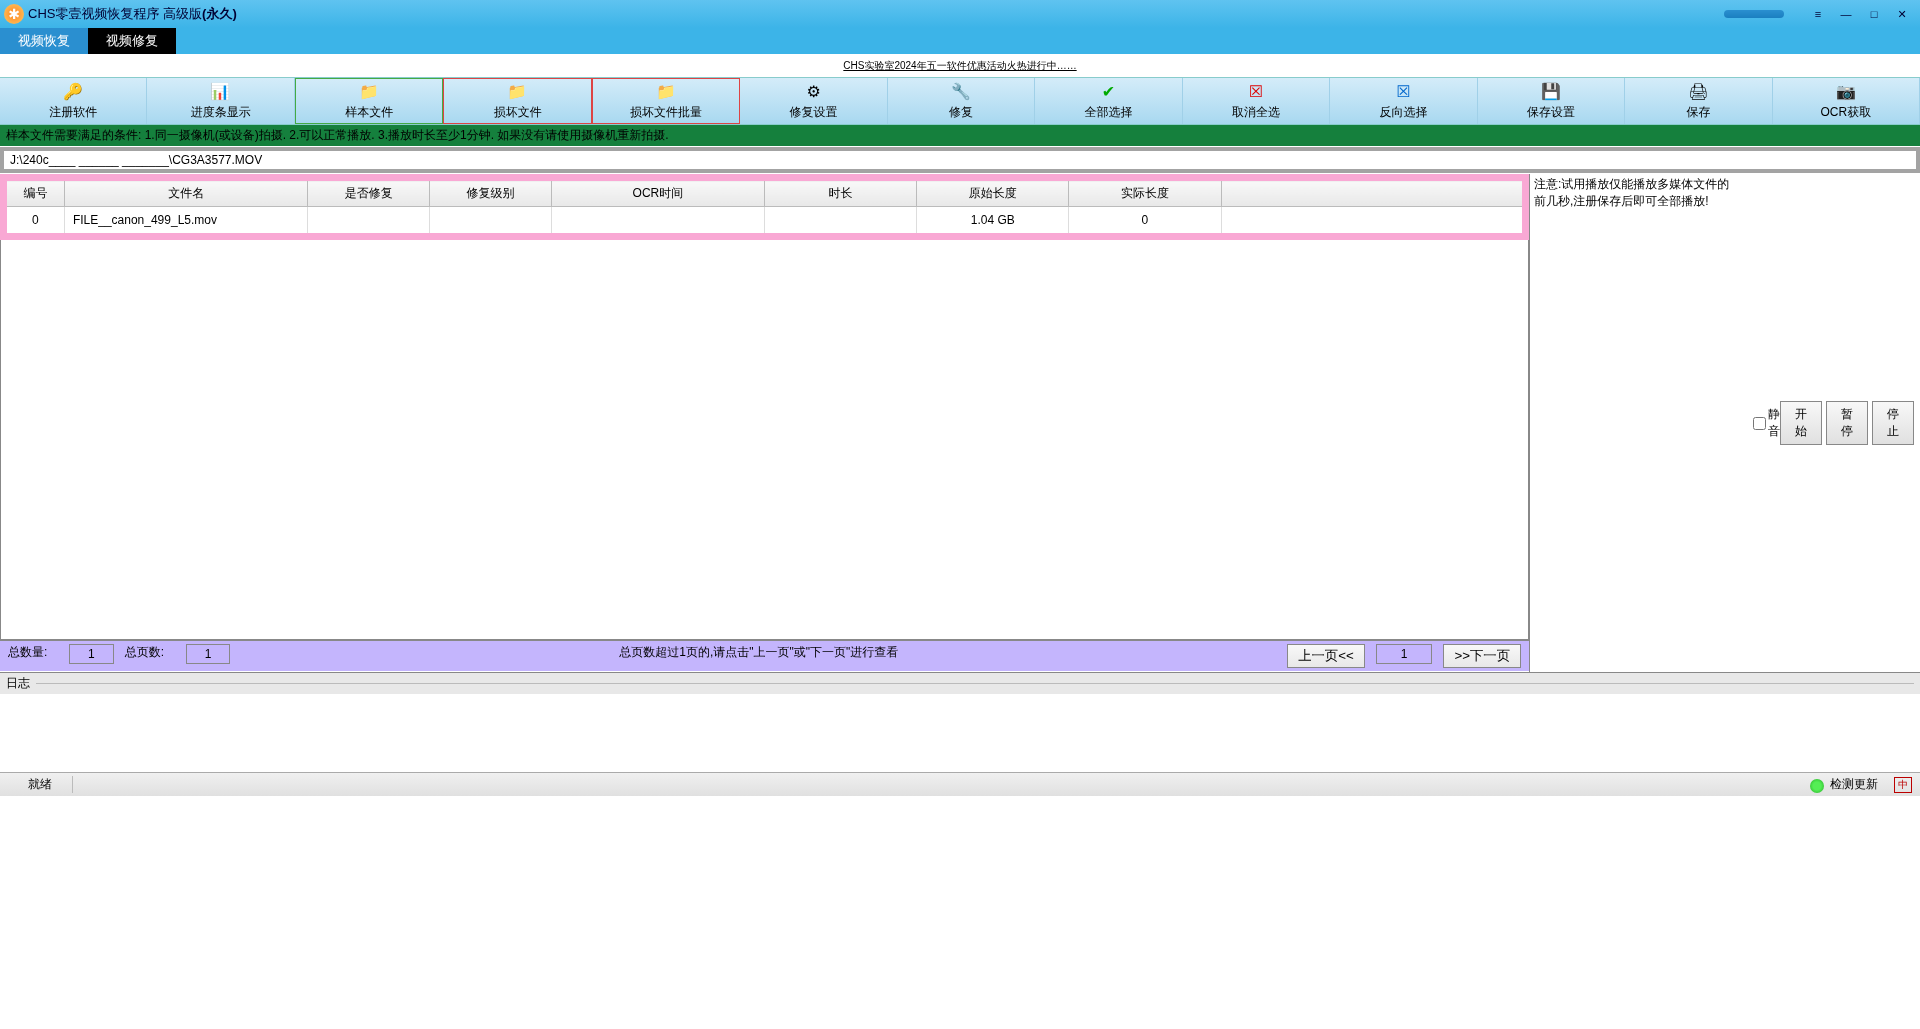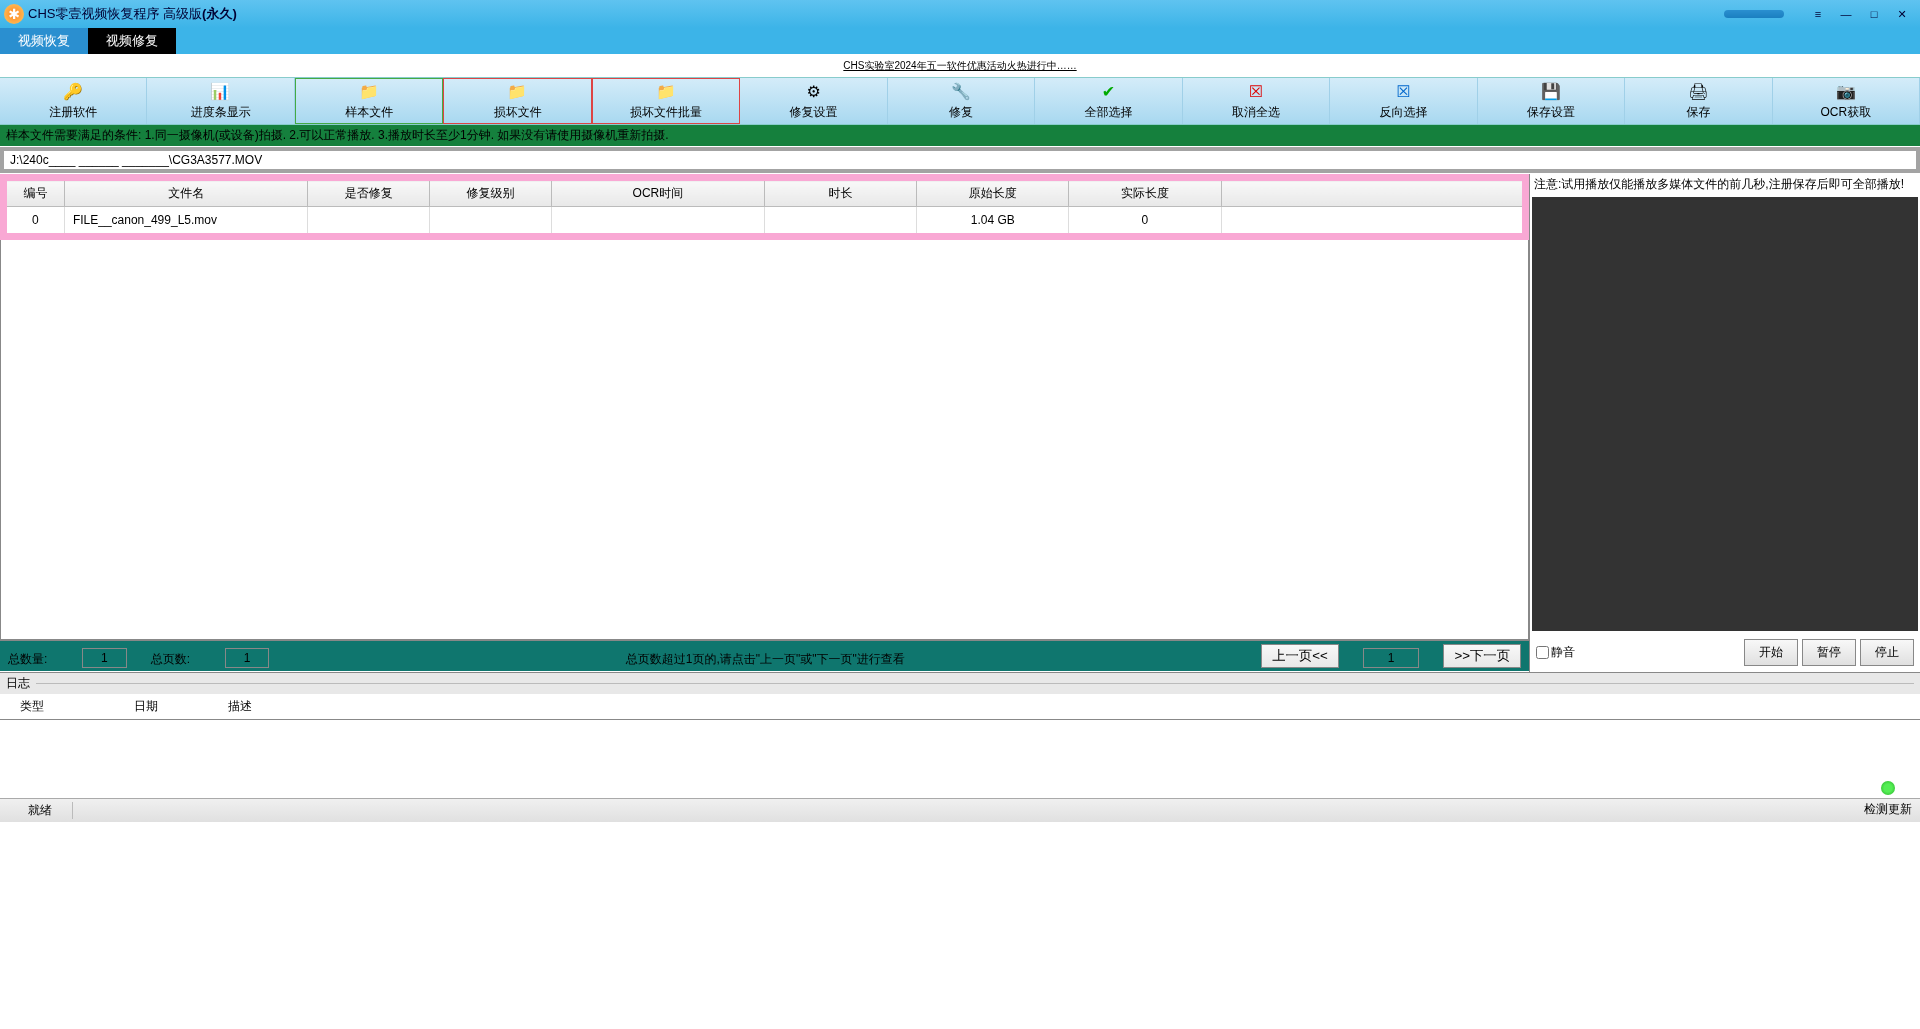--- a/index.html
+++ b/index.html
@@ -42,47 +42,47 @@
     .work-area { display: flex; height: 498px; }
     .table-wrap { flex: 1; border-right: 1px solid #888; display: flex; flex-direction: column; }
     
     .file-table { width: 100%; border-collapse: collapse; border: 7px solid #f9a8d4; }
     .file-table th { background: linear-gradient(#f8f8f8, #e8e8e8); border: 1px solid #bbb; padding: 4px 2px; font-weight: normal; font-size: 12px; }
     .file-table td { border-right: 1px solid #ddd; padding: 6px 4px; text-align: center; font-size: 12px; }
     .file-table td.fn { text-align: left; padding-left: 8px; }
     .rows-pad { height: 400px; border-left: 1px solid #888; border-right: 1px solid #888; border-bottom: 1px solid #888; }
     
     
-    .preview-pane { width: 390px; display: flex; flex-direction: column; }
+    .preview-pane { width: 390px; display: flex; flex-direction: row; }
     .preview-hint { background: #fff; padding: 2px 4px; font-size: 12px; }
     .preview-video { flex: 1; background: #333; margin: 2px; }
     .preview-controls { display: flex; align-items: center; padding: 6px; }
     .mute-box { display: flex; align-items: center; gap: 2px; }
     .ctrl-group { margin-left: auto; display: flex; gap: 4px; }
     .ctrl-btn { background: linear-gradient(#f8f8f8, #e0e0e0); border: 1px solid #888; padding: 4px 14px; font-size: 12px; cursor: pointer; }
     
     
-    .paging-row { border-top: 1px solid #888; padding: 3px 8px; display: flex; align-items: flex-end; gap: 24px; font-size: 12px; background: #0f766e; }
+    .paging-row { border-top: 1px solid #888; padding: 3px 8px; display: flex; align-items: flex-start; gap: 11px; font-size: 12px; background: #c4b5fd; }
     .paging-row .pcell { border: 1px solid #888; padding: 2px 18px; text-align: center; }
     .paging-row .plabel { min-width: 50px; }
     .paging-row .phint { flex: 1; text-align: center; }
     .page-btn { border: 1px solid #888; background: linear-gradient(#f8f8f8, #e8e8e8); padding: 2px 10px; cursor: pointer; }
     
     
     .log-section { border-top: 1px solid #888; }
     .log-header { background: #e8e8e8; padding: 2px 6px; font-size: 12px; display: flex; align-items: center; }
     .log-header-line { flex:1; height:1px; background:#bbb; margin-left:6px; }
     .log-cols { display: flex; border-bottom: 1px solid #888; background: #fff; font-size: 12px; }
     .log-cols div { padding: 4px 20px; }
     .log-body { height: 78px; background: #fff; }
     
     
     .statusbar { background: linear-gradient(#f0f0f0, #e0e0e0); border-top: 1px solid #aaa; height: 24px; display: flex; align-items: center; padding: 0 8px; font-size: 12px; }
     .statusbar-item { padding: 0 20px; border-right: 1px solid #bbb; }
-    .status-right { margin-left: auto; display: flex; align-items: center; gap: 6px; flex-direction: column; }
+    .status-right { margin-left: auto; display: flex; align-items: flex-end; gap: 6px; }
     .upd-icon { width: 14px; height: 14px; background: radial-gradient(circle, #5e5 40%, #2a2 100%); border-radius: 50%; }
   </style>
 </head>
 <body>
 
 <div class="titlebar">
   <div class="titlebar-icon">
       <span>✱</span>
     </div>
   <div class="titlebar-title">
@@ -221,25 +221,20 @@
       </div>
     </div>
   </div>
 </div>
 
 <div class="log-section">
   <div class="log-header">
     <span>日志</span>
       <div class="log-header-line"></div>
   </div>
-  <div class="log-cols">
-    <div>类型</div>
-    <div style="margin-left:50px">日期</div>
-    <div style="margin-left:30px">描述</div>
-  </div>
   <div class="log-body"></div>
 </div>
 
 <div class="statusbar">
   <div class="statusbar-item">就绪</div>
   <div class="status-right">
     <div class="upd-icon"></div>
     <span>检测更新</span>
     <span style="color:#b00;border:1px solid #b00;padding:0 3px;font-size:10px;margin-left:10px">中</span>
   </div>

